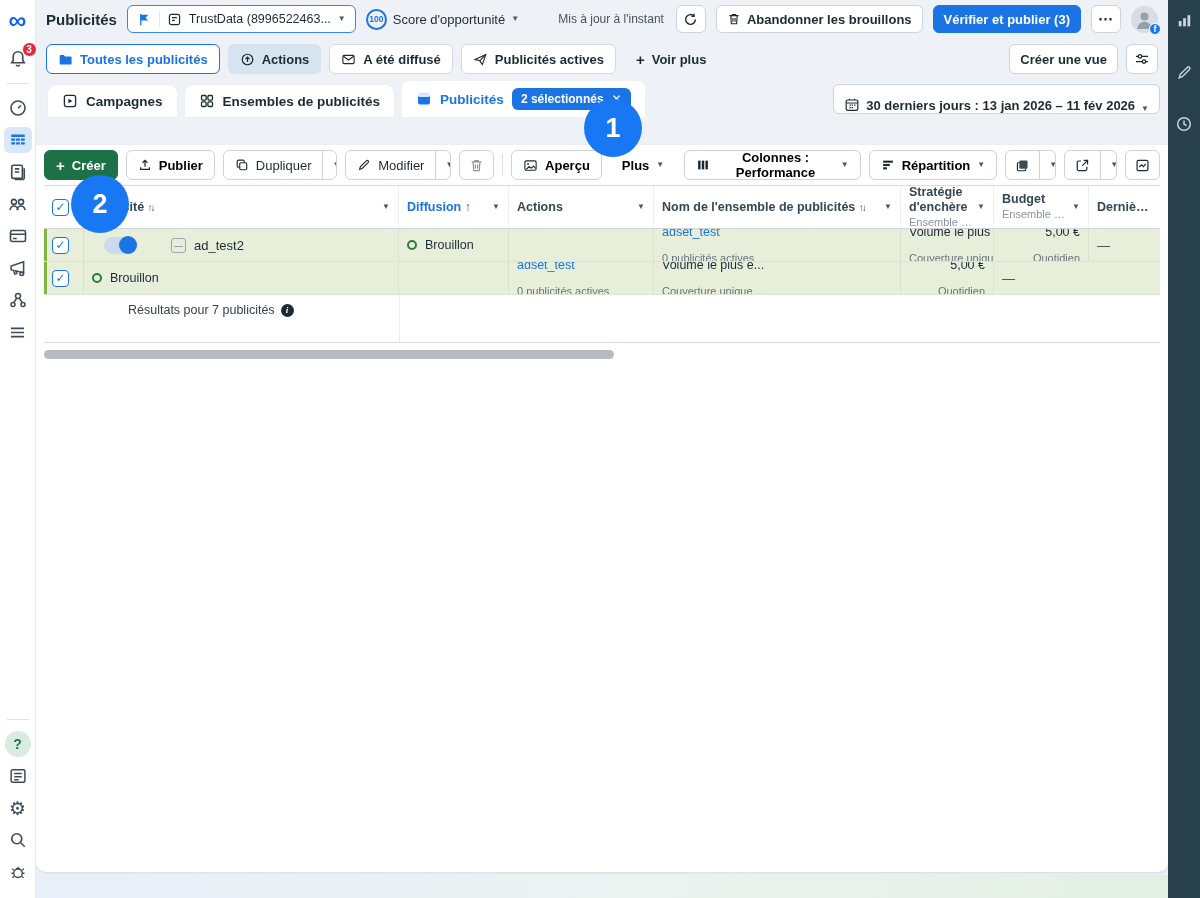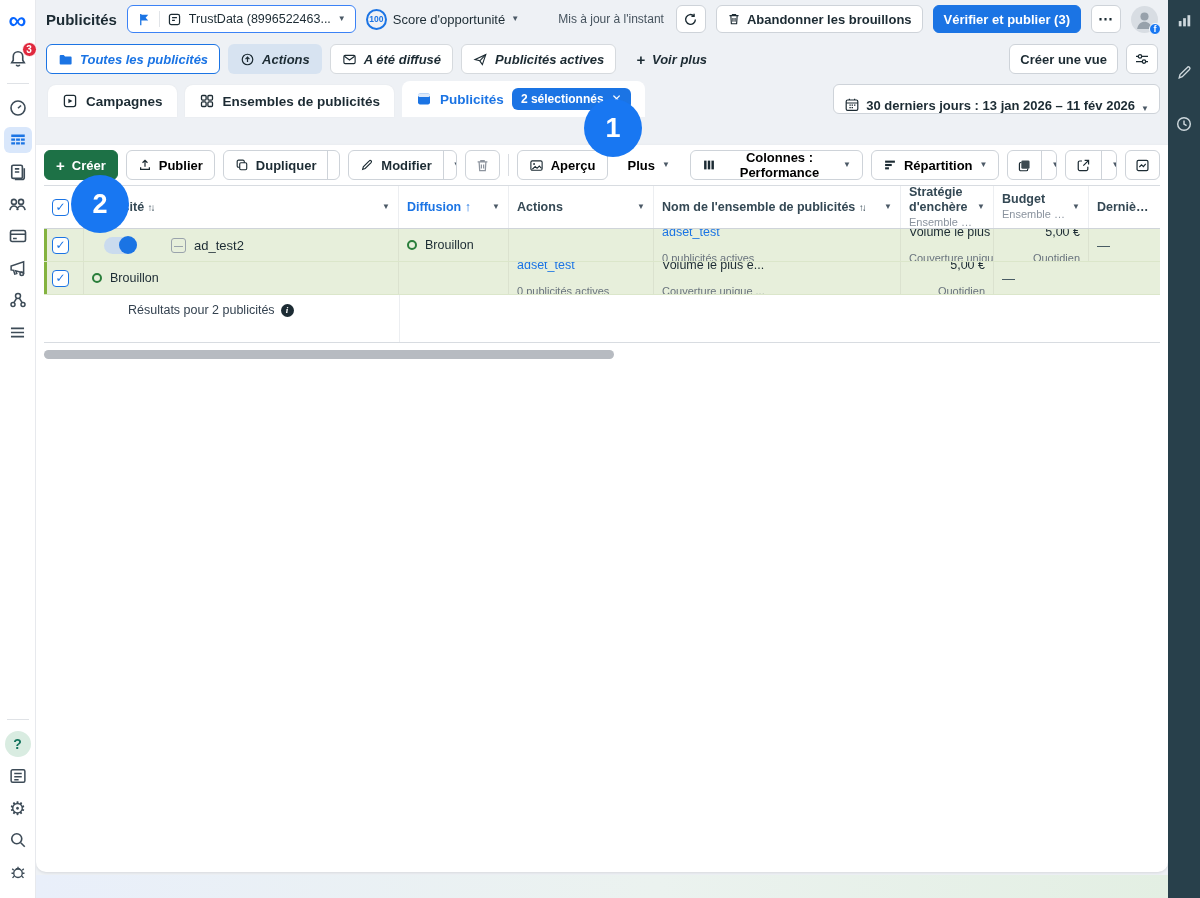--- a/index.html
+++ b/index.html
@@ -41,21 +41,21 @@
   .updated-text { font-size:12px; color:#46535e; margin-right:2px; }
   .btn { background:#fff; border:1px solid #ced3d9; border-radius:6px; height:28px; display:flex; align-items:center; justify-content:center; gap:6px; padding:0 10px; font-size:13px; font-weight:bold; color:#1c2b33; cursor:pointer; }
   .btn.icon-only { width:30px; padding:0; }
   .btn-primary { background:#1b74e4; border-color:#1b74e4; color:#fff; }
   .ellipsis-glyph { font-size:15px; font-weight:bold; letter-spacing:1px; }
   .avatar { width:27px; height:27px; border-radius:50%; background:#d8dde3; position:relative; flex:none; cursor:pointer; }
   .fb-badge { position:absolute; right:-3px; bottom:-2px; width:12px; height:12px; border-radius:50%; background:#1877f2; color:#fff; font-size:9px; font-weight:bold; display:flex; align-items:center; justify-content:center; border:1px solid #fff; }
 
   
   .chips-row { height:42px; display:flex; align-items:center; gap:8px; padding:0 10px; background:#eef1f5; }
-  .chip { background:#fff; border:1px solid #d6dade; border-radius:6px; height:30px; display:flex; align-items:center; gap:7px; padding:0 11px; font-size:13px; font-weight:bold; cursor:pointer; color:#1c2b33;font-style:italic; }
+  .chip { background:#fff; border:1px solid #d6dade; border-radius:6px; height:30px; display:flex; align-items:center; gap:7px; padding:0 11px; font-size:13px; font-weight:bold; cursor:pointer; color:#1c2b33; }
   .chip.sel { border-color:#1b74e4; color:#1b74e4; }
   .chip.tinted { background:#d7e3f1; border-color:transparent; }
   .chip.ghost { background:transparent; border-color:transparent; }
   .plus-glyph { font-size:15px; font-weight:bold; }
 
   
   .search-row { height:28px; background:#eef1f5; padding:1px 8px; }
   .search-box { background:#fcfdfe; border:1px solid #e3e6ea; border-radius:6px; height:26px; display:flex; align-items:center; padding:0 12px; }
   .search-box input { border:none; outline:none; background:transparent; width:100%; font-size:12.5px; font-family:inherit; color:#1c2b33; }
   .search-box input::placeholder { color:#8f98a1; }
@@ -69,21 +69,21 @@
   .sel-badge .x { font-size:12px; cursor:pointer; }
   .date-btn { margin-left:auto; margin-bottom:3px; height:30px;align-items:flex-end; }
   .date-label { font-size:13px; font-weight:bold; }
 
   
   .content-card { position:absolute; top:145px; left:0; right:0; bottom:23px; background:#fff; border-radius:0 0 10px 10px; box-shadow:0 1px 3px rgba(0,0,0,.10); overflow:hidden; }
   .toolbar { height:40px; display:flex; align-items:center; gap:8px; padding:0 8px; }
   .tbtn { background:#fff; border:1px solid #ced3d9; border-radius:6px; height:30px; display:flex; align-items:center; gap:7px; padding:0 11px; font-size:13px; font-weight:bold; cursor:pointer; }
   .tbtn.green { background:#1d7146; border-color:#1d7146; color:#fff; }
   .split { display:flex; border:1px solid #ced3d9; border-radius:6px; height:30px; overflow:hidden; background:#fff; }
-  .split .seg { display:flex; align-items:center; gap:7px; padding:0 11px; font-size:13px; font-weight:bold; cursor:pointer; }
+  .split .seg { display:flex; align-items:center; gap:7px; padding:0 11px; font-size:13px; font-weight:normal; cursor:pointer; }
   .split .seg + .seg { border-left:1px solid #ced3d9; }
   .split .seg.caret-seg { padding:0 9px; }
   .tbtn.disabled { color:#8d949e; }
   .vdiv { width:1px; height:22px; background:#dadde2; }
   .tbtn.ghost { border-color:transparent; }
   .toolbar-right { margin-left:auto; display:flex; align-items:center; gap:8px; }
 
   
   .table { margin:0 8px; }
   .grid { display:grid; grid-template-columns:40px 315px 110px 145px 247px 93px 95px 1fr; }
@@ -639,21 +639,21 @@
           </span>
         </div>
         <div class="td">
             <span class="dash">—</span>
           </div>
       </div>
 
       <div class="results-row">
         <span class="col-div"></span>
         <span class="results-text">
-          <span>Résultats pour 2 publicités</span>
+          <span>Résultats pour 7 publicités</span>
           <span class="info-dot">i</span>
         </span>
       </div>
 
       <div class="hscroll" style="margin-left:0">
         <span class="thumb"></span>
       </div>
     </div>
   </div>
 </div>

